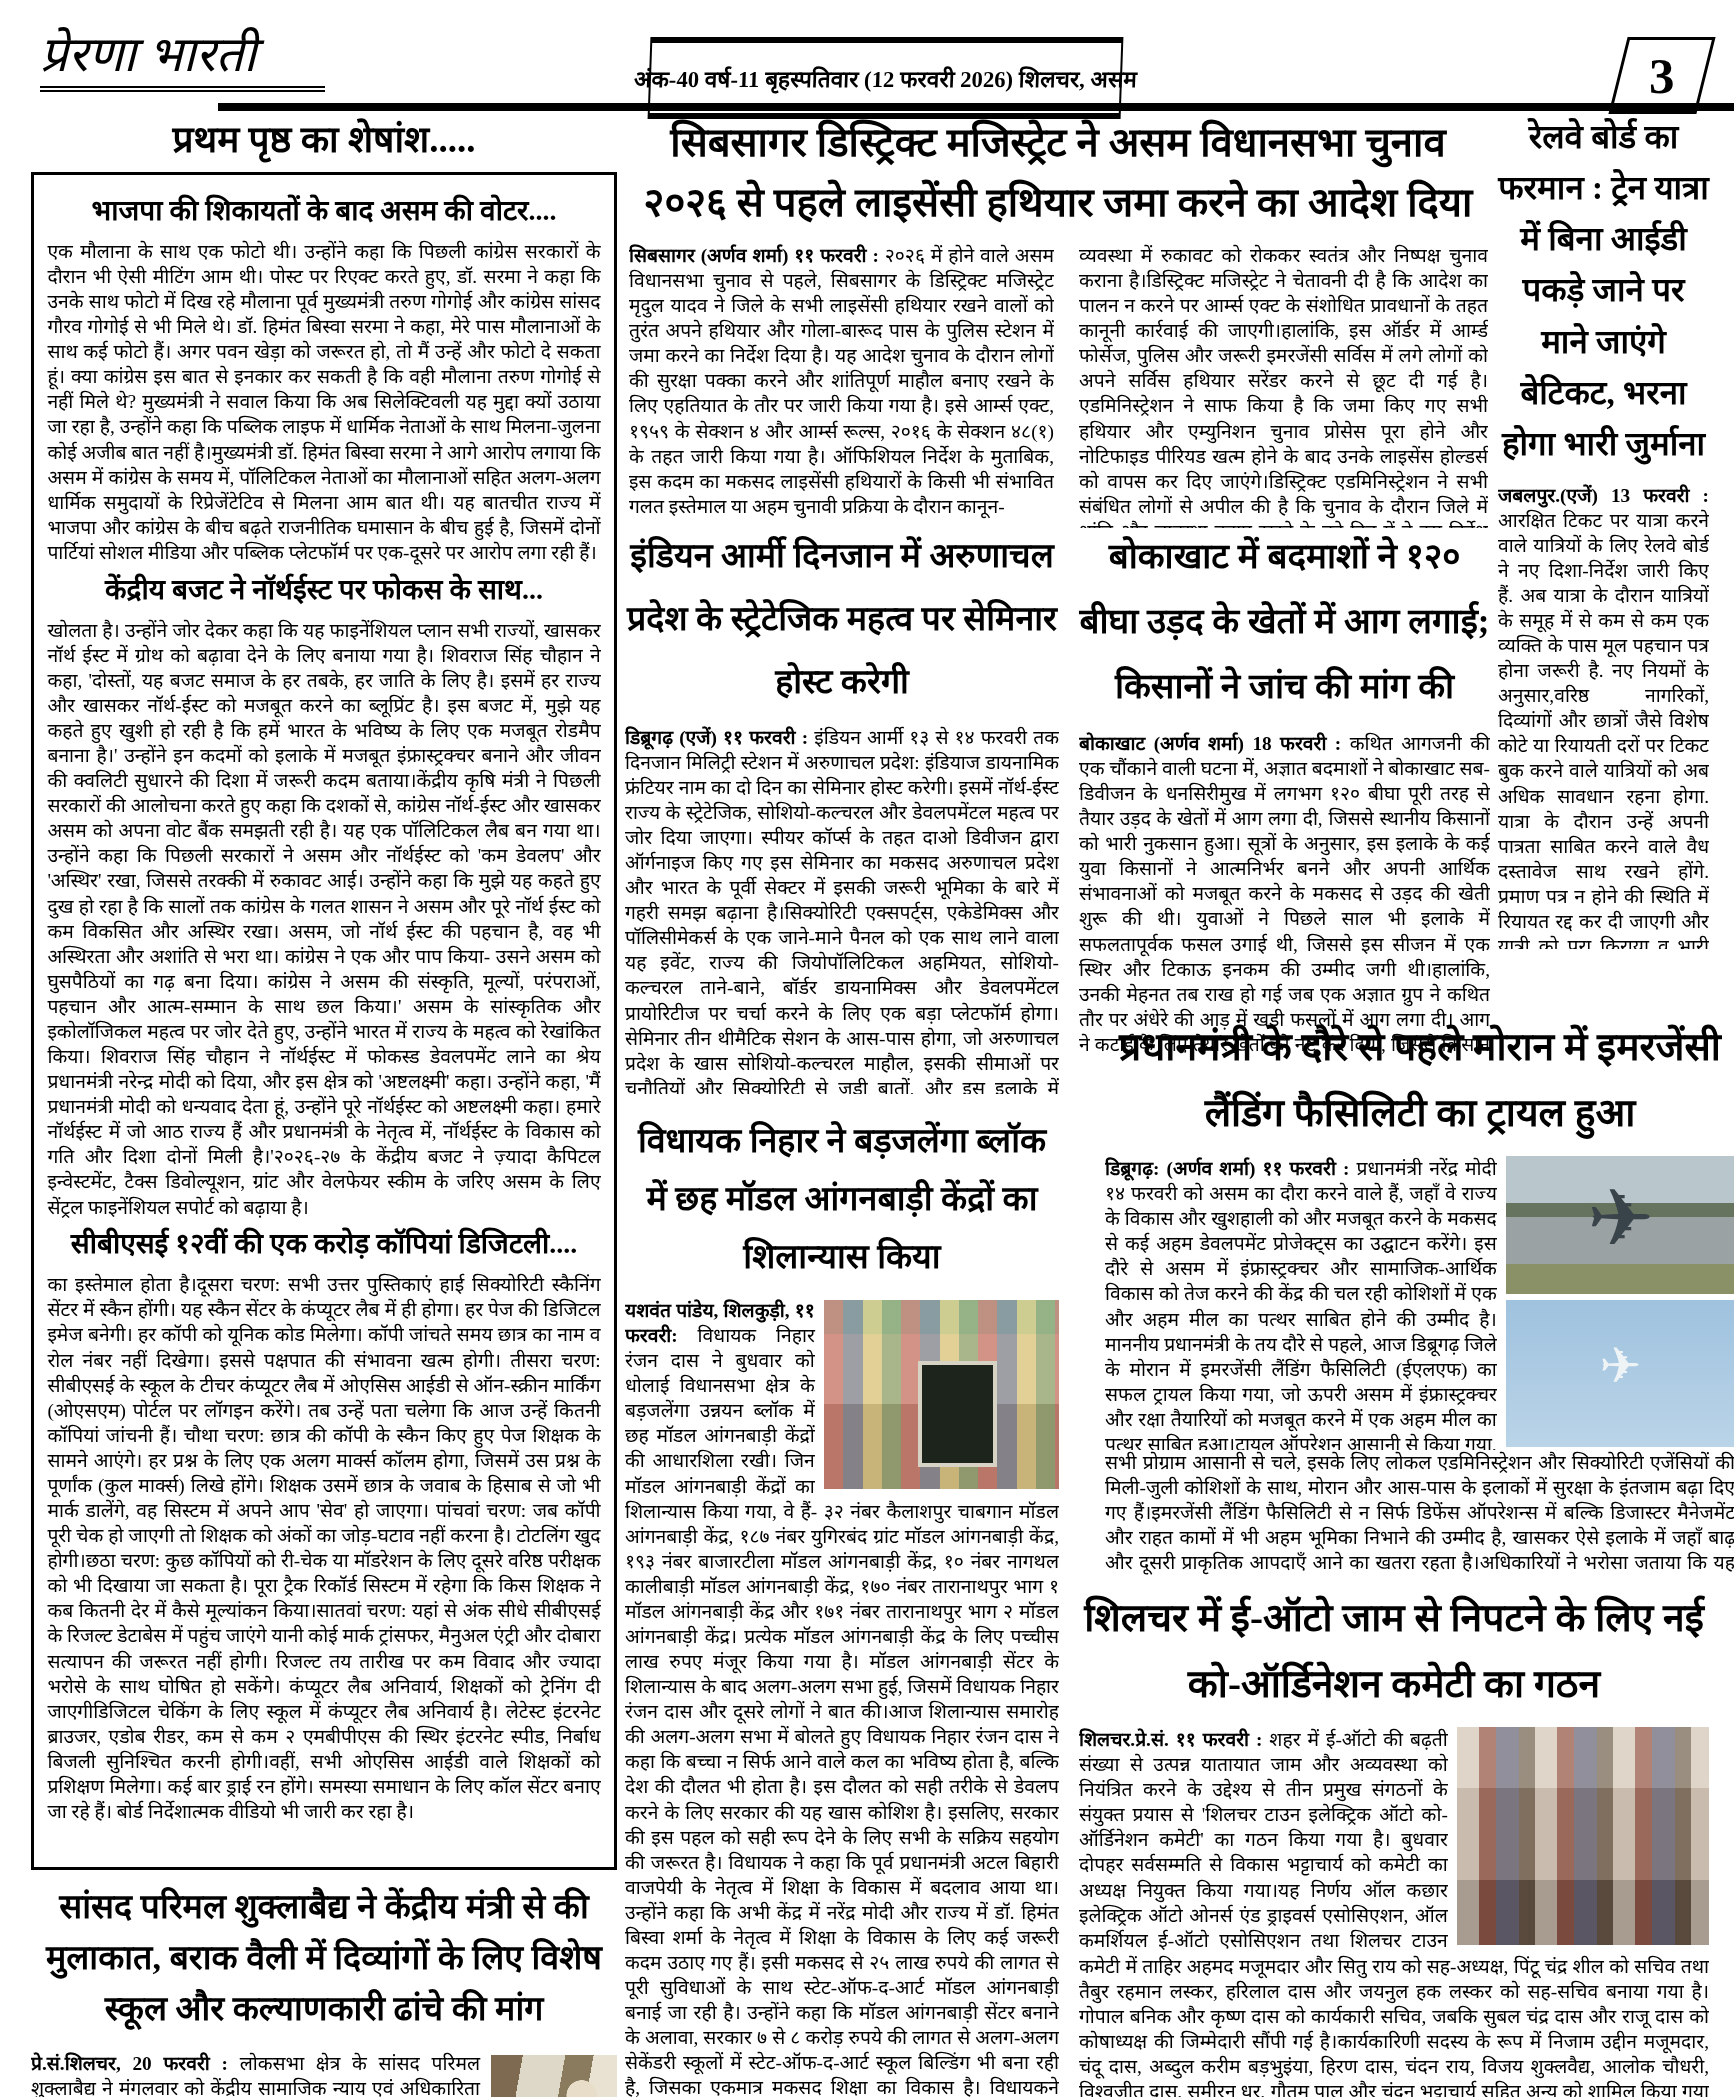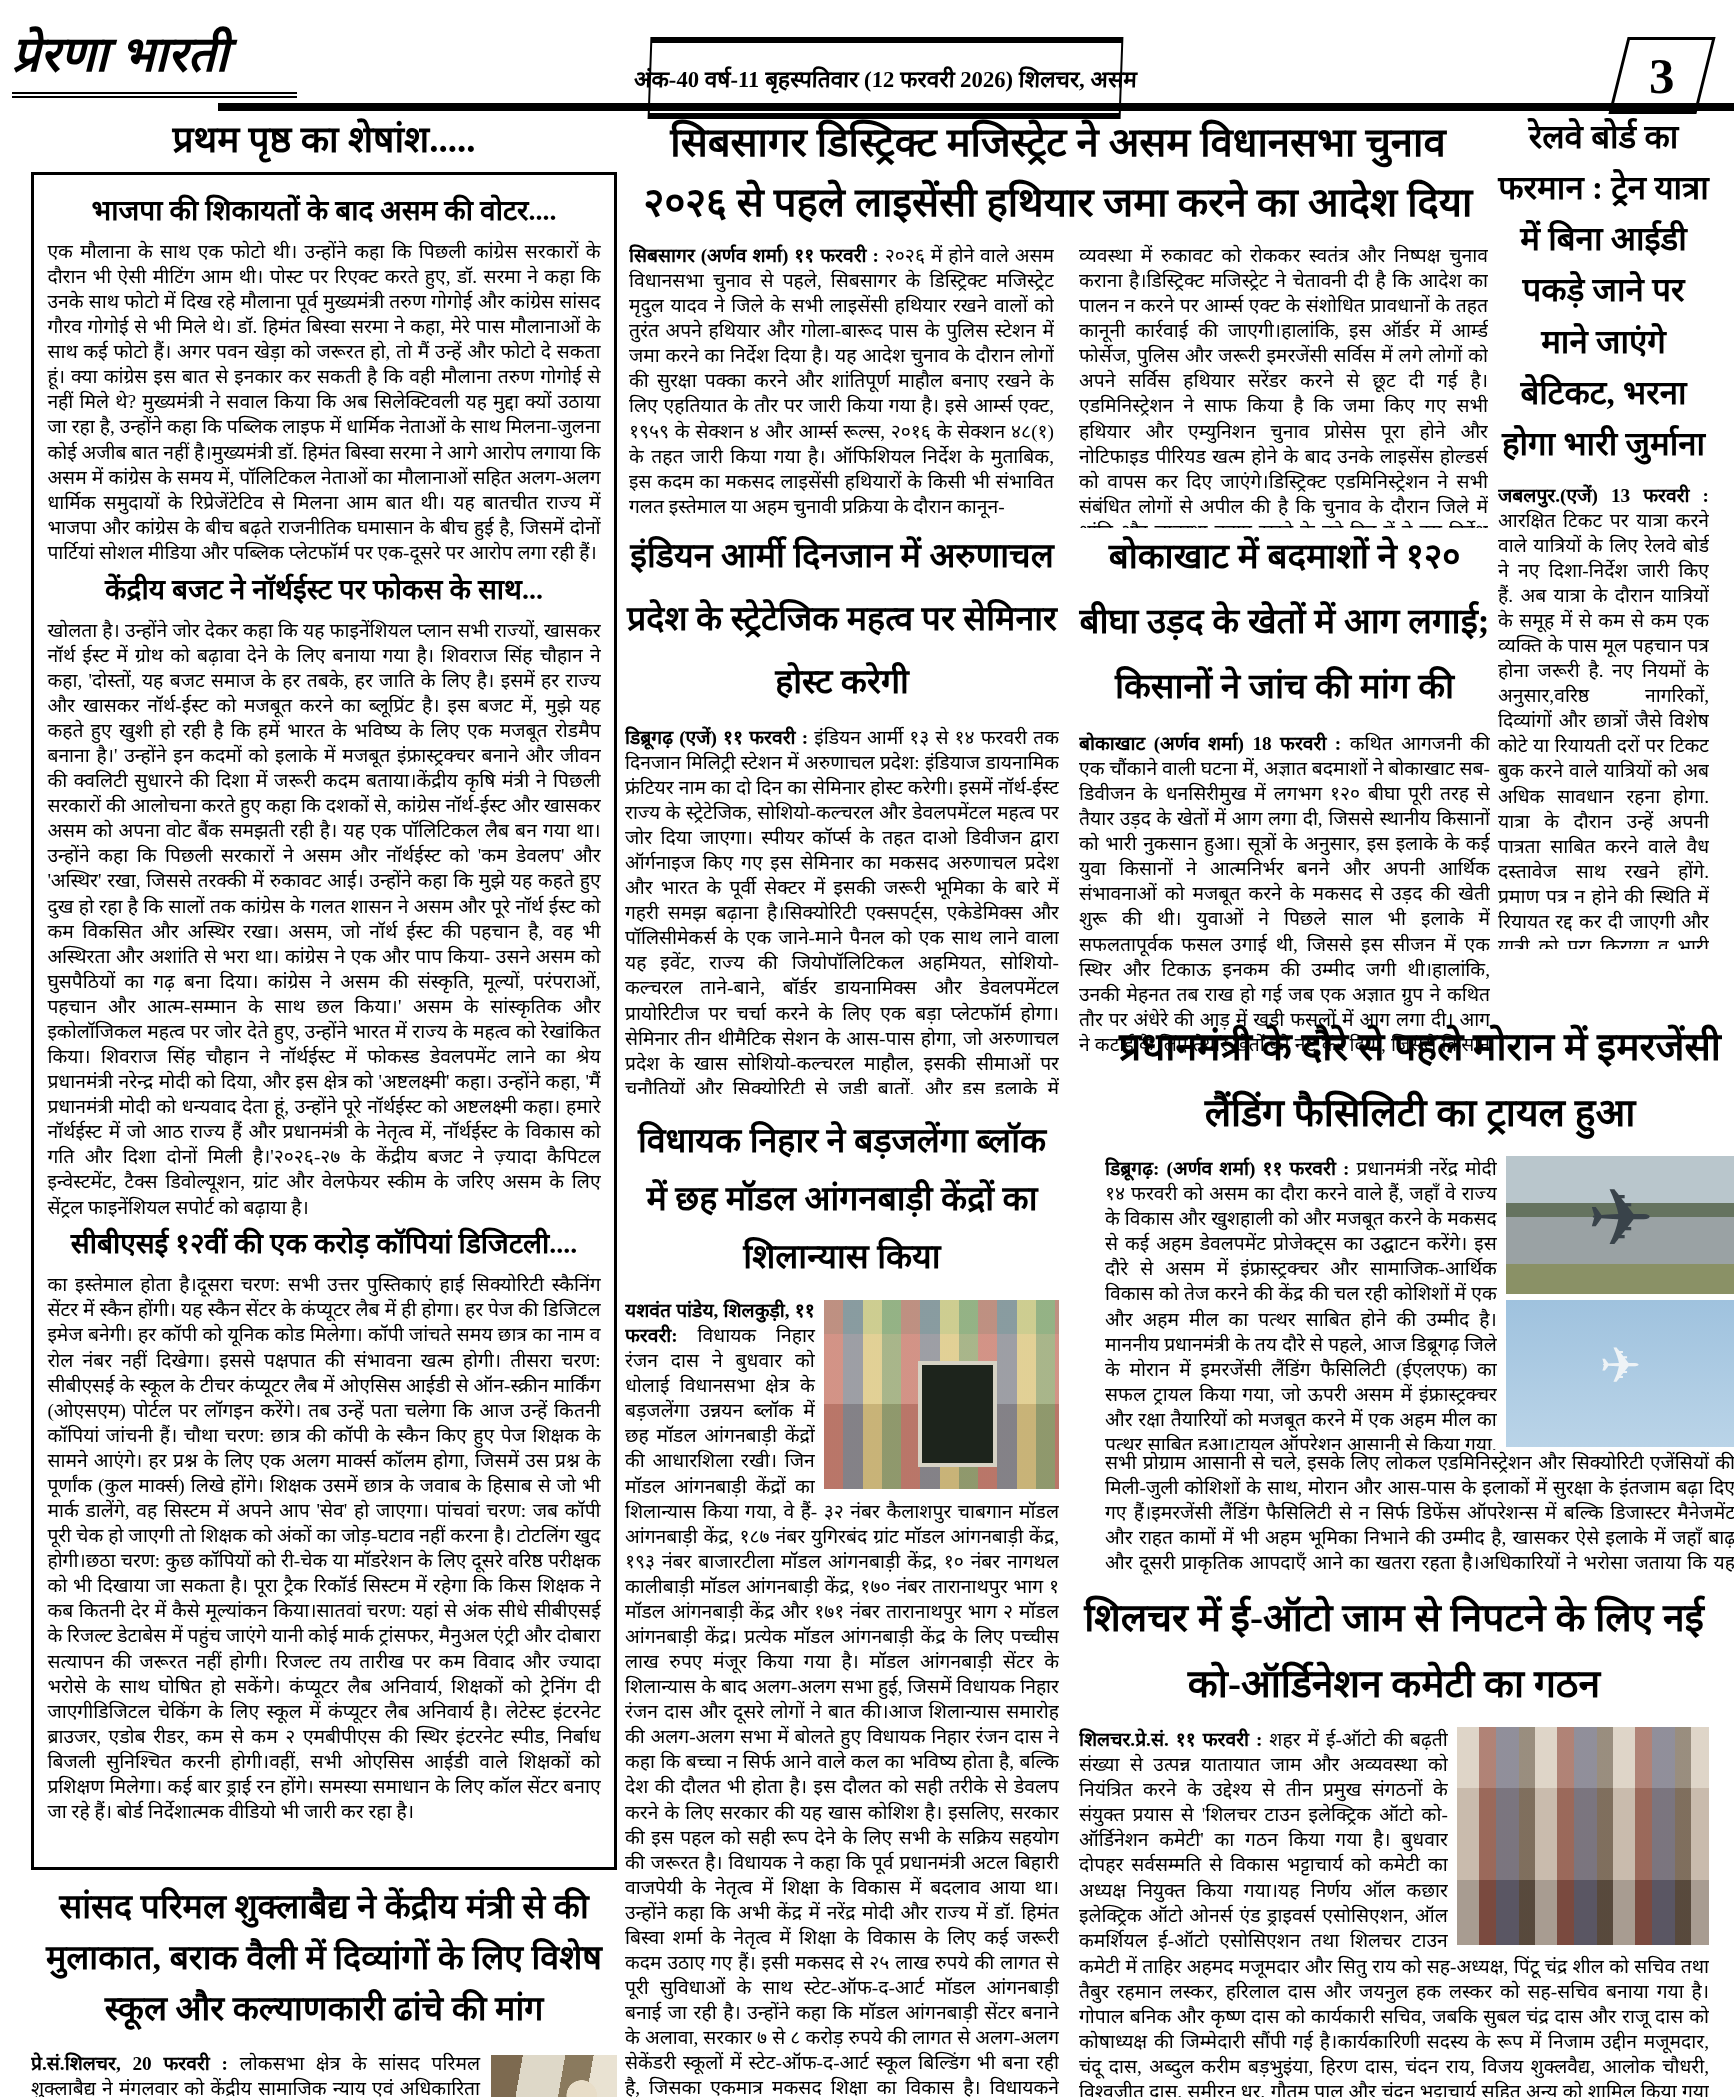--- a/index.html
+++ b/index.html
@@ -1,21 +1,21 @@
 <!DOCTYPE html>
 <html style="font-size:6.7px"><head>
 <meta charset="utf-8">
 <style>
   html,body{margin:0;padding:0;background:#e8e8e8;}
   .page{position:relative;width:1734px;height:2725px;background:#ffffff;
         font-family:"Liberation Serif","DejaVu Serif",serif;color:#000;overflow:hidden;}
   
-  .masthead{position:absolute;left:12px;top:29px;width:285px;
-        font-size:49px;font-weight:700;font-style:italic;line-height:1.05;
-        border-bottom:6.7px double #000;padding-bottom:12px;}
+  .masthead{position:absolute;left:40px;top:29px;width:285px;
+        font-size:49px;font-weight:400;font-style:italic;line-height:1.05;
+        border-bottom:6.7px double #000;padding-bottom:6px;}
   .header-rule{position:absolute;left:218px;top:103px;width:1516px;height:7.6px;background:#000;}
   .datebox{position:absolute;left:649px;top:37px;width:469px;height:70px;
         border:2.1px solid #000;border-top:6.7px solid #000;border-bottom:6.7px solid #000;
         transform:skewX(-2deg);display:flex;align-items:center;justify-content:center;
         font-size:22.7px;font-weight:bold;white-space:nowrap;}
   .pagenumbox{position:absolute;left:1618px;top:37px;width:82px;height:71px;
         border:3.8px solid #000;transform:skewX(-14deg);
         display:flex;align-items:center;justify-content:center;}
   .pagenumbox span{transform:skewX(14deg);font-size:51px;font-weight:bold;}
   

